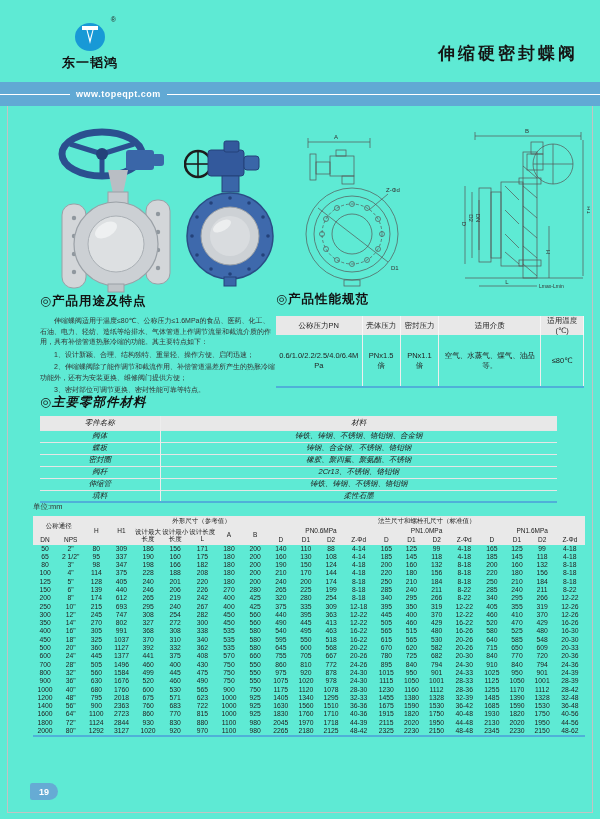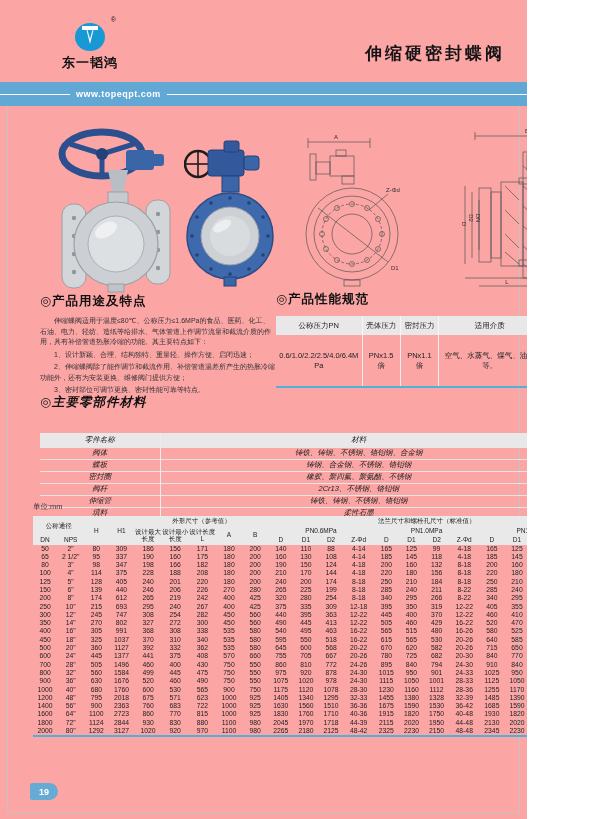--- a/index.html
+++ b/index.html
@@ -1,17 +1,17 @@
 <!DOCTYPE html>
 <html><head>
 <meta charset="utf-8">
 <style>
   * { margin:0; padding:0; box-sizing:border-box; }
   body { font-family:"Liberation Sans","DejaVu Sans",sans-serif; background:#fff; }
-  .page { position:relative; width:527px; height:819px; background:#fca5a5; overflow:hidden; }
+  .page { position:relative; width:600px; height:819px; background:#5eead4; overflow:hidden; }
 
   
   .logo-block { position:absolute; left:55px; top:14px; width:70px; text-align:center; }
   .logo-circle { position:relative; width:32px; height:32px; margin:6px auto 2px; }
   .logo-reg { position:absolute; right:-10px; top:-4px; font-size:7px; color:#222; }
   .logo-text { font-size:13px; font-weight:bold; color:#111; letter-spacing:1px; white-space:nowrap; }
   .page-title { position:absolute; right:22px; top:42px; font-size:17px; font-weight:bold; color:#151515; letter-spacing:3px; }
 
   
   .banner { position:absolute; left:0; top:82px; width:600px; height:24px; background:#61a9d4; display:flex; align-items:center; }
@@ -39,21 +39,21 @@
 
   
   .performance { position:absolute; left:276px; top:291px; width:310px; }
   .perf-table { width:308px; border-collapse:collapse; margin-top:8px; border-bottom:2px solid #4fb0d8; }
   .perf-table th { background:#e8e8e8; font-size:7.5px; font-weight:normal; color:#222; height:18px; border-right:1px solid #f7f7f7; }
   .perf-table td { font-size:7.5px; color:#222; text-align:center; height:52px; border-right:1px solid #eee; line-height:10px; padding:0 3px; }
   .perf-table td:first-child { word-break:break-all; }
 
   
   .materials { position:absolute; left:40px; top:394px; width:517px;font-style:italic; }
-  .mat-table { width:517px; border-collapse:collapse; margin-top:22px; border-bottom:2px solid #4fb0d8; }
+  .mat-table { width:517px; border-collapse:collapse; margin-top:5px; border-bottom:2px solid #4fb0d8; }
   .mat-table th { background:#e8e8e8; font-size:7.5px; font-weight:normal; color:#222; height:14px; }
   .mat-table td { font-size:7.5px; color:#222; text-align:center; height:12px; border-top:1px solid #e6e6e6; }
   .mat-table th:first-child, .mat-table td:first-child { width:120px; border-right:1px solid #ededed; }
 
   
   .dimensions { position:absolute; left:33px; top:502px; width:552px; }
   .dim-head { display:flex; justify-content:space-between; align-items:flex-end; }
   .unit { font-size:7.5px; color:#333; }
   .dim-table { width:552px; border-collapse:collapse; table-layout:fixed; margin-top:4px; border-bottom:2px solid #4fb0d8; }
   .dim-table th { background:#e9e9e9; font-size:6.5px; font-weight:normal; color:#222; line-height:7.5px; padding:1px 0; }

